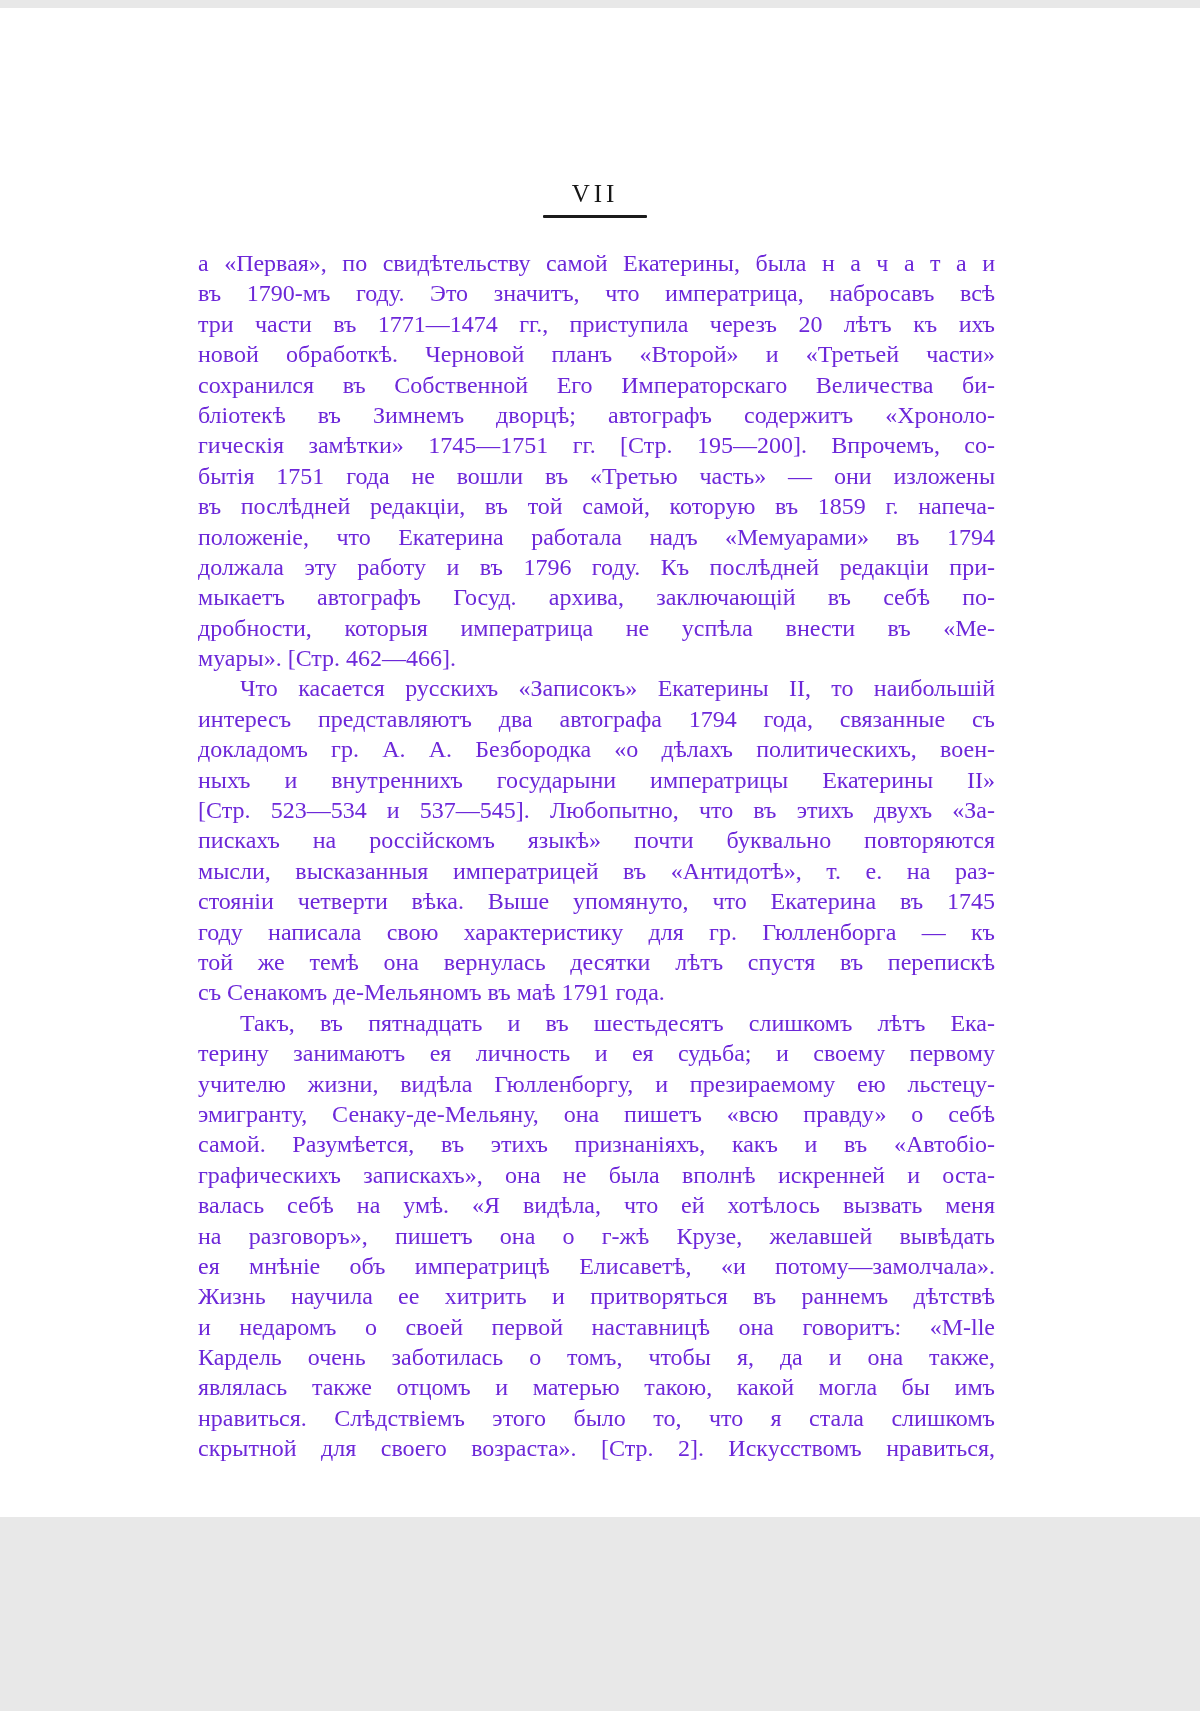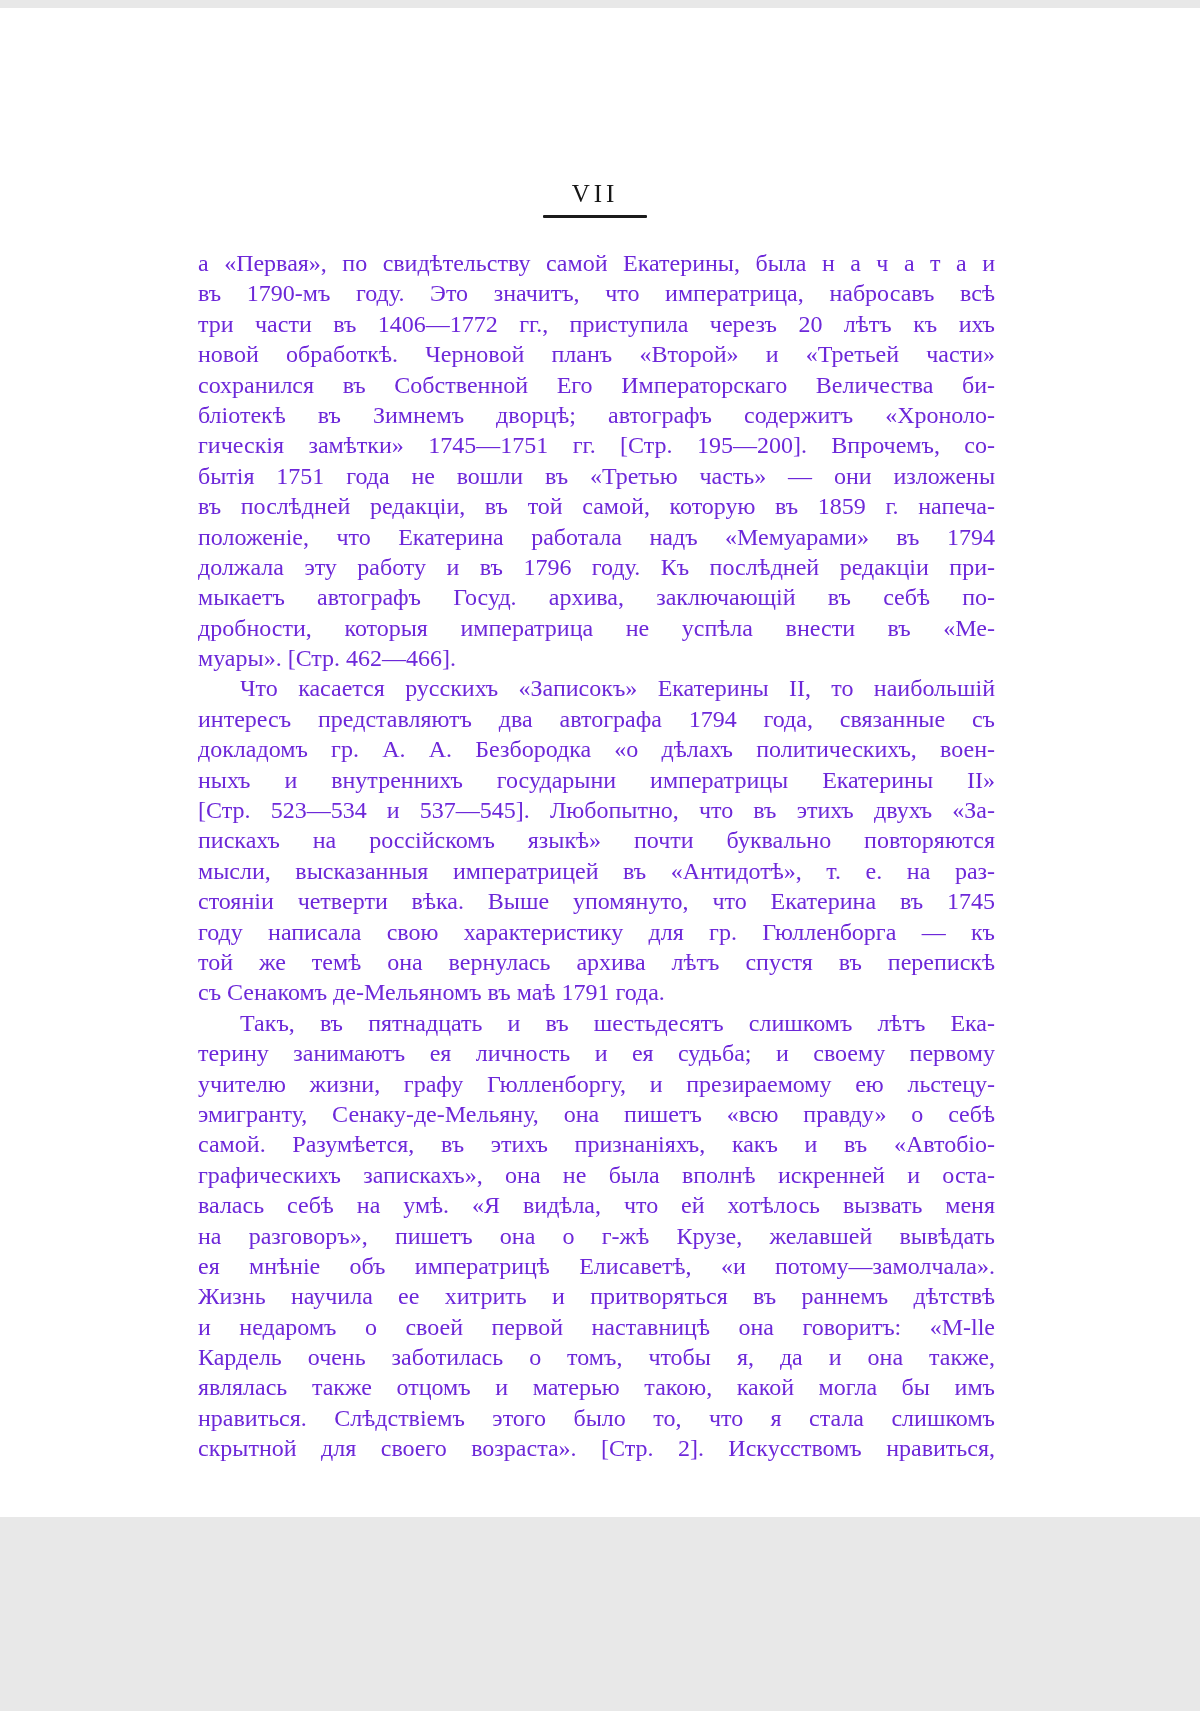--- a/index.html
+++ b/index.html
@@ -38,46 +38,46 @@
 <body>
 
 <div class="page">
   <div class="pageno">
     <span>VII</span>
   </div>
   <div class="pageno-rule"></div>
   <div class="textblock" id="textblock">
       <div class="line">а «Первая», по свидѣтельству самой Екатерины, была н а ч а т а и</div>
       <div class="line">въ 1790-мъ году. Это значитъ, что императрица, набросавъ всѣ</div>
-      <div class="line">три части въ 1406—1772 гг., приступила черезъ 20 лѣтъ къ ихъ</div>
+      <div class="line">три части въ 1771—1474 гг., приступила черезъ 20 лѣтъ къ ихъ</div>
       <div class="line">новой обработкѣ. Черновой планъ «Второй» и «Третьей части»</div>
       <div class="line">сохранился въ Собственной Его Императорскаго Величества би-</div>
       <div class="line">бліотекѣ въ Зимнемъ дворцѣ; автографъ содержитъ «Хроноло-</div>
       <div class="line">гическія замѣтки» 1745—1751 гг. [Стр. 195—200]. Впрочемъ, со-</div>
       <div class="line">бытія 1751 года не вошли въ «Третью часть» — они изложены</div>
       <div class="line">въ послѣдней редакціи, въ той самой, которую въ 1859 г. напеча-</div>
       <div class="line">положеніе, что Екатерина работала надъ «Мемуарами» въ 1794</div>
       <div class="line">должала эту работу и въ 1796 году. Къ послѣдней редакціи при-</div>
       <div class="line">мыкаетъ автографъ Госуд. архива, заключающій въ себѣ по-</div>
       <div class="line">дробности, которыя императрица не успѣла внести въ «Ме-</div>
       <div class="line para-end">муары». [Стр. 462—466].</div>
       <div class="line indent">Что касается русскихъ «Записокъ» Екатерины II, то наибольшій</div>
       <div class="line">интересъ представляютъ два автографа 1794 года, связанные съ</div>
       <div class="line">докладомъ гр. А. А. Безбородка «о дѣлахъ политическихъ, воен-</div>
       <div class="line">ныхъ и внутреннихъ государыни императрицы Екатерины II»</div>
       <div class="line">[Стр. 523—534 и 537—545]. Любопытно, что въ этихъ двухъ «За-</div>
       <div class="line">пискахъ на россійскомъ языкѣ» почти буквально повторяются</div>
       <div class="line">мысли, высказанныя императрицей въ «Антидотѣ», т. е. на раз-</div>
       <div class="line">стояніи четверти вѣка. Выше упомянуто, что Екатерина въ 1745</div>
       <div class="line">году написала свою характеристику для гр. Гюлленборга — къ</div>
-      <div class="line">той же темѣ она вернулась архива лѣтъ спустя въ перепискѣ</div>
+      <div class="line">той же темѣ она вернулась десятки лѣтъ спустя въ перепискѣ</div>
       <div class="line para-end">съ Сенакомъ де-Мельяномъ въ маѣ 1791 года.</div>
       <div class="line indent">Такъ, въ пятнадцать и въ шестьдесятъ слишкомъ лѣтъ Ека-</div>
       <div class="line">терину занимаютъ ея личность и ея судьба; и своему первому</div>
-      <div class="line">учителю жизни, графу Гюлленборгу, и презираемому ею льстецу-</div>
+      <div class="line">учителю жизни, видѣла Гюлленборгу, и презираемому ею льстецу-</div>
       <div class="line">эмигранту, Сенаку-де-Мельяну, она пишетъ «всю правду» о себѣ</div>
       <div class="line">самой. Разумѣется, въ этихъ признаніяхъ, какъ и въ «Автобіо-</div>
       <div class="line">графическихъ запискахъ», она не была вполнѣ искренней и оста-</div>
       <div class="line">валась себѣ на умѣ. «Я видѣла, что ей хотѣлось вызвать меня</div>
       <div class="line">на разговоръ», пишетъ она о г-жѣ Крузе, желавшей вывѣдать</div>
       <div class="line">ея мнѣніе объ императрицѣ Елисаветѣ, «и потому—замолчала».</div>
       <div class="line">Жизнь научила ее хитрить и притворяться въ раннемъ дѣтствѣ</div>
       <div class="line">и недаромъ о своей первой наставницѣ она говоритъ: «M-lle</div>
       <div class="line">Кардель очень заботилась о томъ, чтобы я, да и она также,</div>
       <div class="line">являлась также отцомъ и матерью такою, какой могла бы имъ</div>

